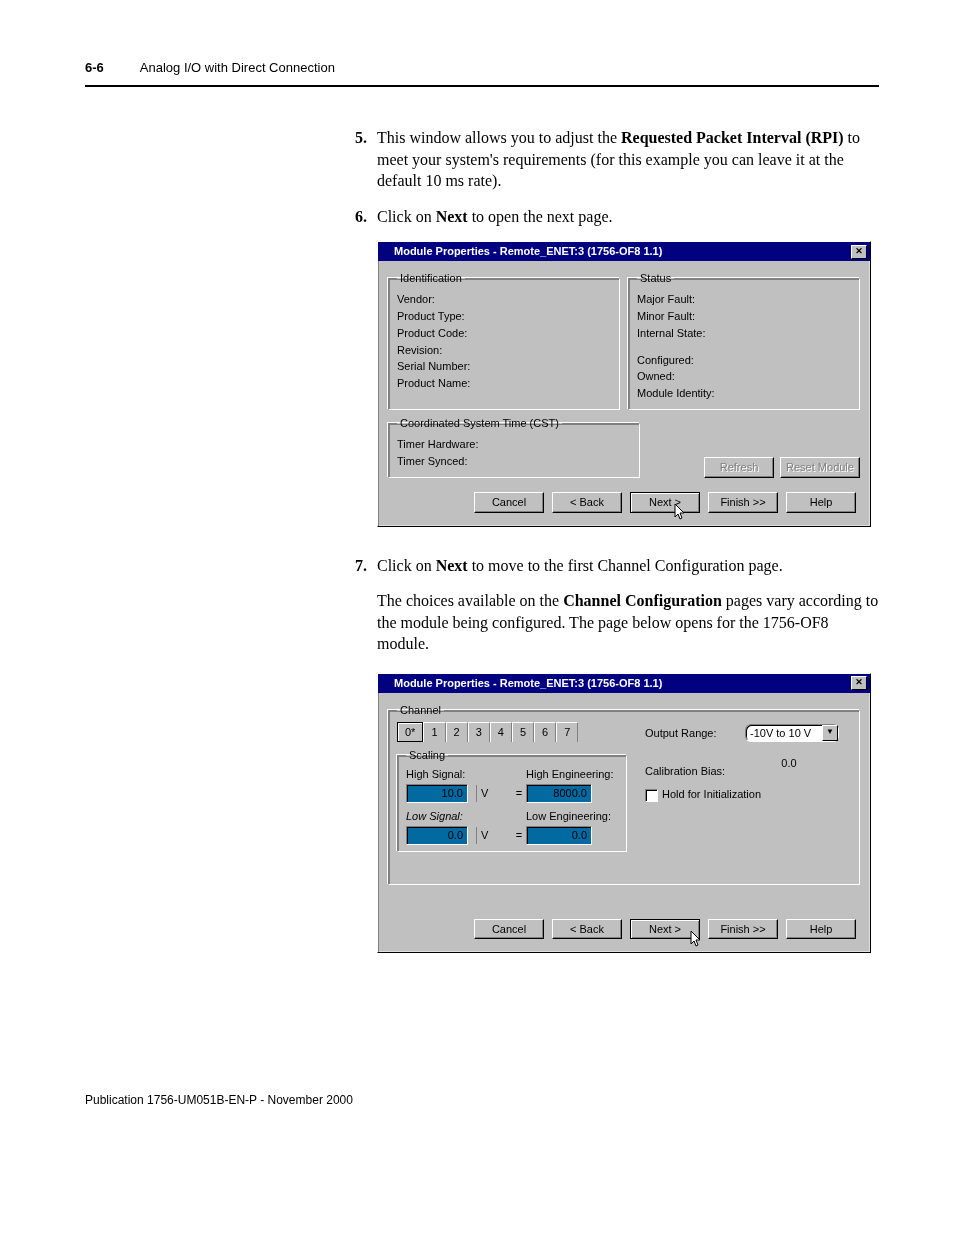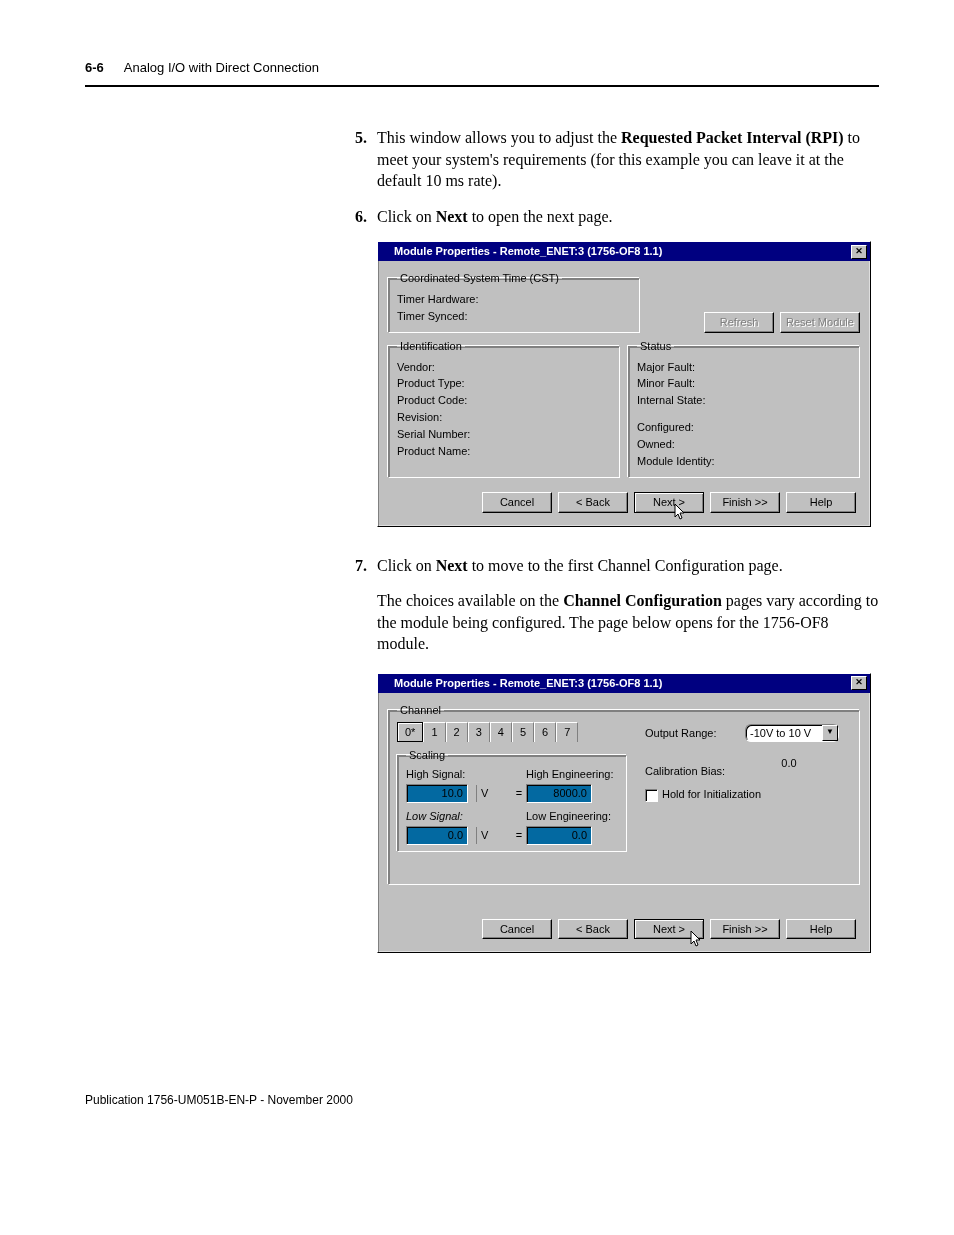--- a/index.html
+++ b/index.html
@@ -15,21 +15,21 @@
   }
   .header {
     display: flex;
     align-items: baseline;
     margin-bottom: 10px;
   }
   .page-no {
     font-family: Arial, sans-serif;
     font-weight: bold;
     font-size: 13px;
-    margin-right: 20px;
+    margin-right: 36px;
   }
   .section-title {
     font-family: Arial, sans-serif;
     font-size: 13px;
   }
   .divider {
     border: none;
     border-top: 2px solid #000;
     margin: 0 0 40px 0;
   }
@@ -205,21 +205,21 @@
     width: 11px; height: 11px;
     background: #fff;
     border-top: 1px solid #808080;
     border-left: 1px solid #808080;
     border-right: 1px solid #fff;
     border-bottom: 1px solid #fff;
     box-shadow: 1px 1px 0 #000 inset;
     vertical-align: middle;
     margin-right: 4px;
   }
-  .cursor-svg { position: relative; }
+  .cursor-svg { position: relative; gap: 8px; }
   .cursor {
     position: absolute;
     width: 14px; height: 18px;
     pointer-events: none;
   }
   .scale-grid {
     display: grid;
     grid-template-columns: 70px 36px 14px 90px;
     row-gap: 2px;
     align-items: center;
@@ -253,51 +253,51 @@
       </div>
     </div>
 
 
     <div class="win">
       <div class="titlebar">
         <span>Module Properties - Remote_ENET:3 (1756-OF8 1.1)</span>
         <span class="title-x">✕</span>
       </div>
       <div class="win-body">
-        <div class="row" style="gap:8px; align-items:flex-end;">
-          <fieldset class="col" style="flex:1.05;">
-            <legend>Coordinated System Time (CST)</legend>
-            <div class="lbl">Timer Hardware:</div>
-            <div class="lbl">Timer Synced:</div>
-          </fieldset>
-          <div class="col" style="flex:0.95; display:flex; justify-content:flex-end; gap:6px; padding-bottom:6px;">
-            <div class="btn disabled">Refresh</div>
-            <div class="btn disabled" style="width:78px;">Reset Module</div>
-          </div>
-        </div>
         <div class="row" style="gap:8px;">
           <fieldset class="col">
             <legend>Identification</legend>
             <div class="lbl">Vendor:</div>
             <div class="lbl">Product Type:</div>
             <div class="lbl">Product Code:</div>
             <div class="lbl">Revision:</div>
             <div class="lbl">Serial Number:</div>
             <div class="lbl">Product Name:</div>
           </fieldset>
           <fieldset class="col">
             <legend>Status</legend>
             <div class="lbl">Major Fault:</div>
             <div class="lbl">Minor Fault:</div>
             <div class="lbl">Internal State:</div>
             <div style="height:8px;"></div>
             <div class="lbl">Configured:</div>
             <div class="lbl">Owned:</div>
             <div class="lbl">Module Identity:</div>
           </fieldset>
+        </div>
+        <div class="row" style="gap:8px; align-items:flex-end;">
+          <fieldset class="col" style="flex:1.05;">
+            <legend>Coordinated System Time (CST)</legend>
+            <div class="lbl">Timer Hardware:</div>
+            <div class="lbl">Timer Synced:</div>
+          </fieldset>
+          <div class="col" style="flex:0.95; display:flex; justify-content:flex-end; gap:6px; padding-bottom:6px;">
+            <div class="btn disabled">Refresh</div>
+            <div class="btn disabled" style="width:78px;">Reset Module</div>
+          </div>
         </div>
         <div class="btnsrow cursor-svg">
           <div class="btn">Cancel</div>
           <div class="btn">&lt; Back</div>
           <div class="btn default">Next &gt;</div>
           <div class="btn">Finish &gt;&gt;</div>
           <div class="btn">Help</div>
           <svg class="cursor" style="left:286px; top:20px;" viewBox="0 0 12 18">
               <path d="M0 0 L0 13 L3 10 L5 15 L7 14 L5 9 L9 9 Z" fill="#fff" stroke="#000" stroke-width="1"></path>
             </svg>

